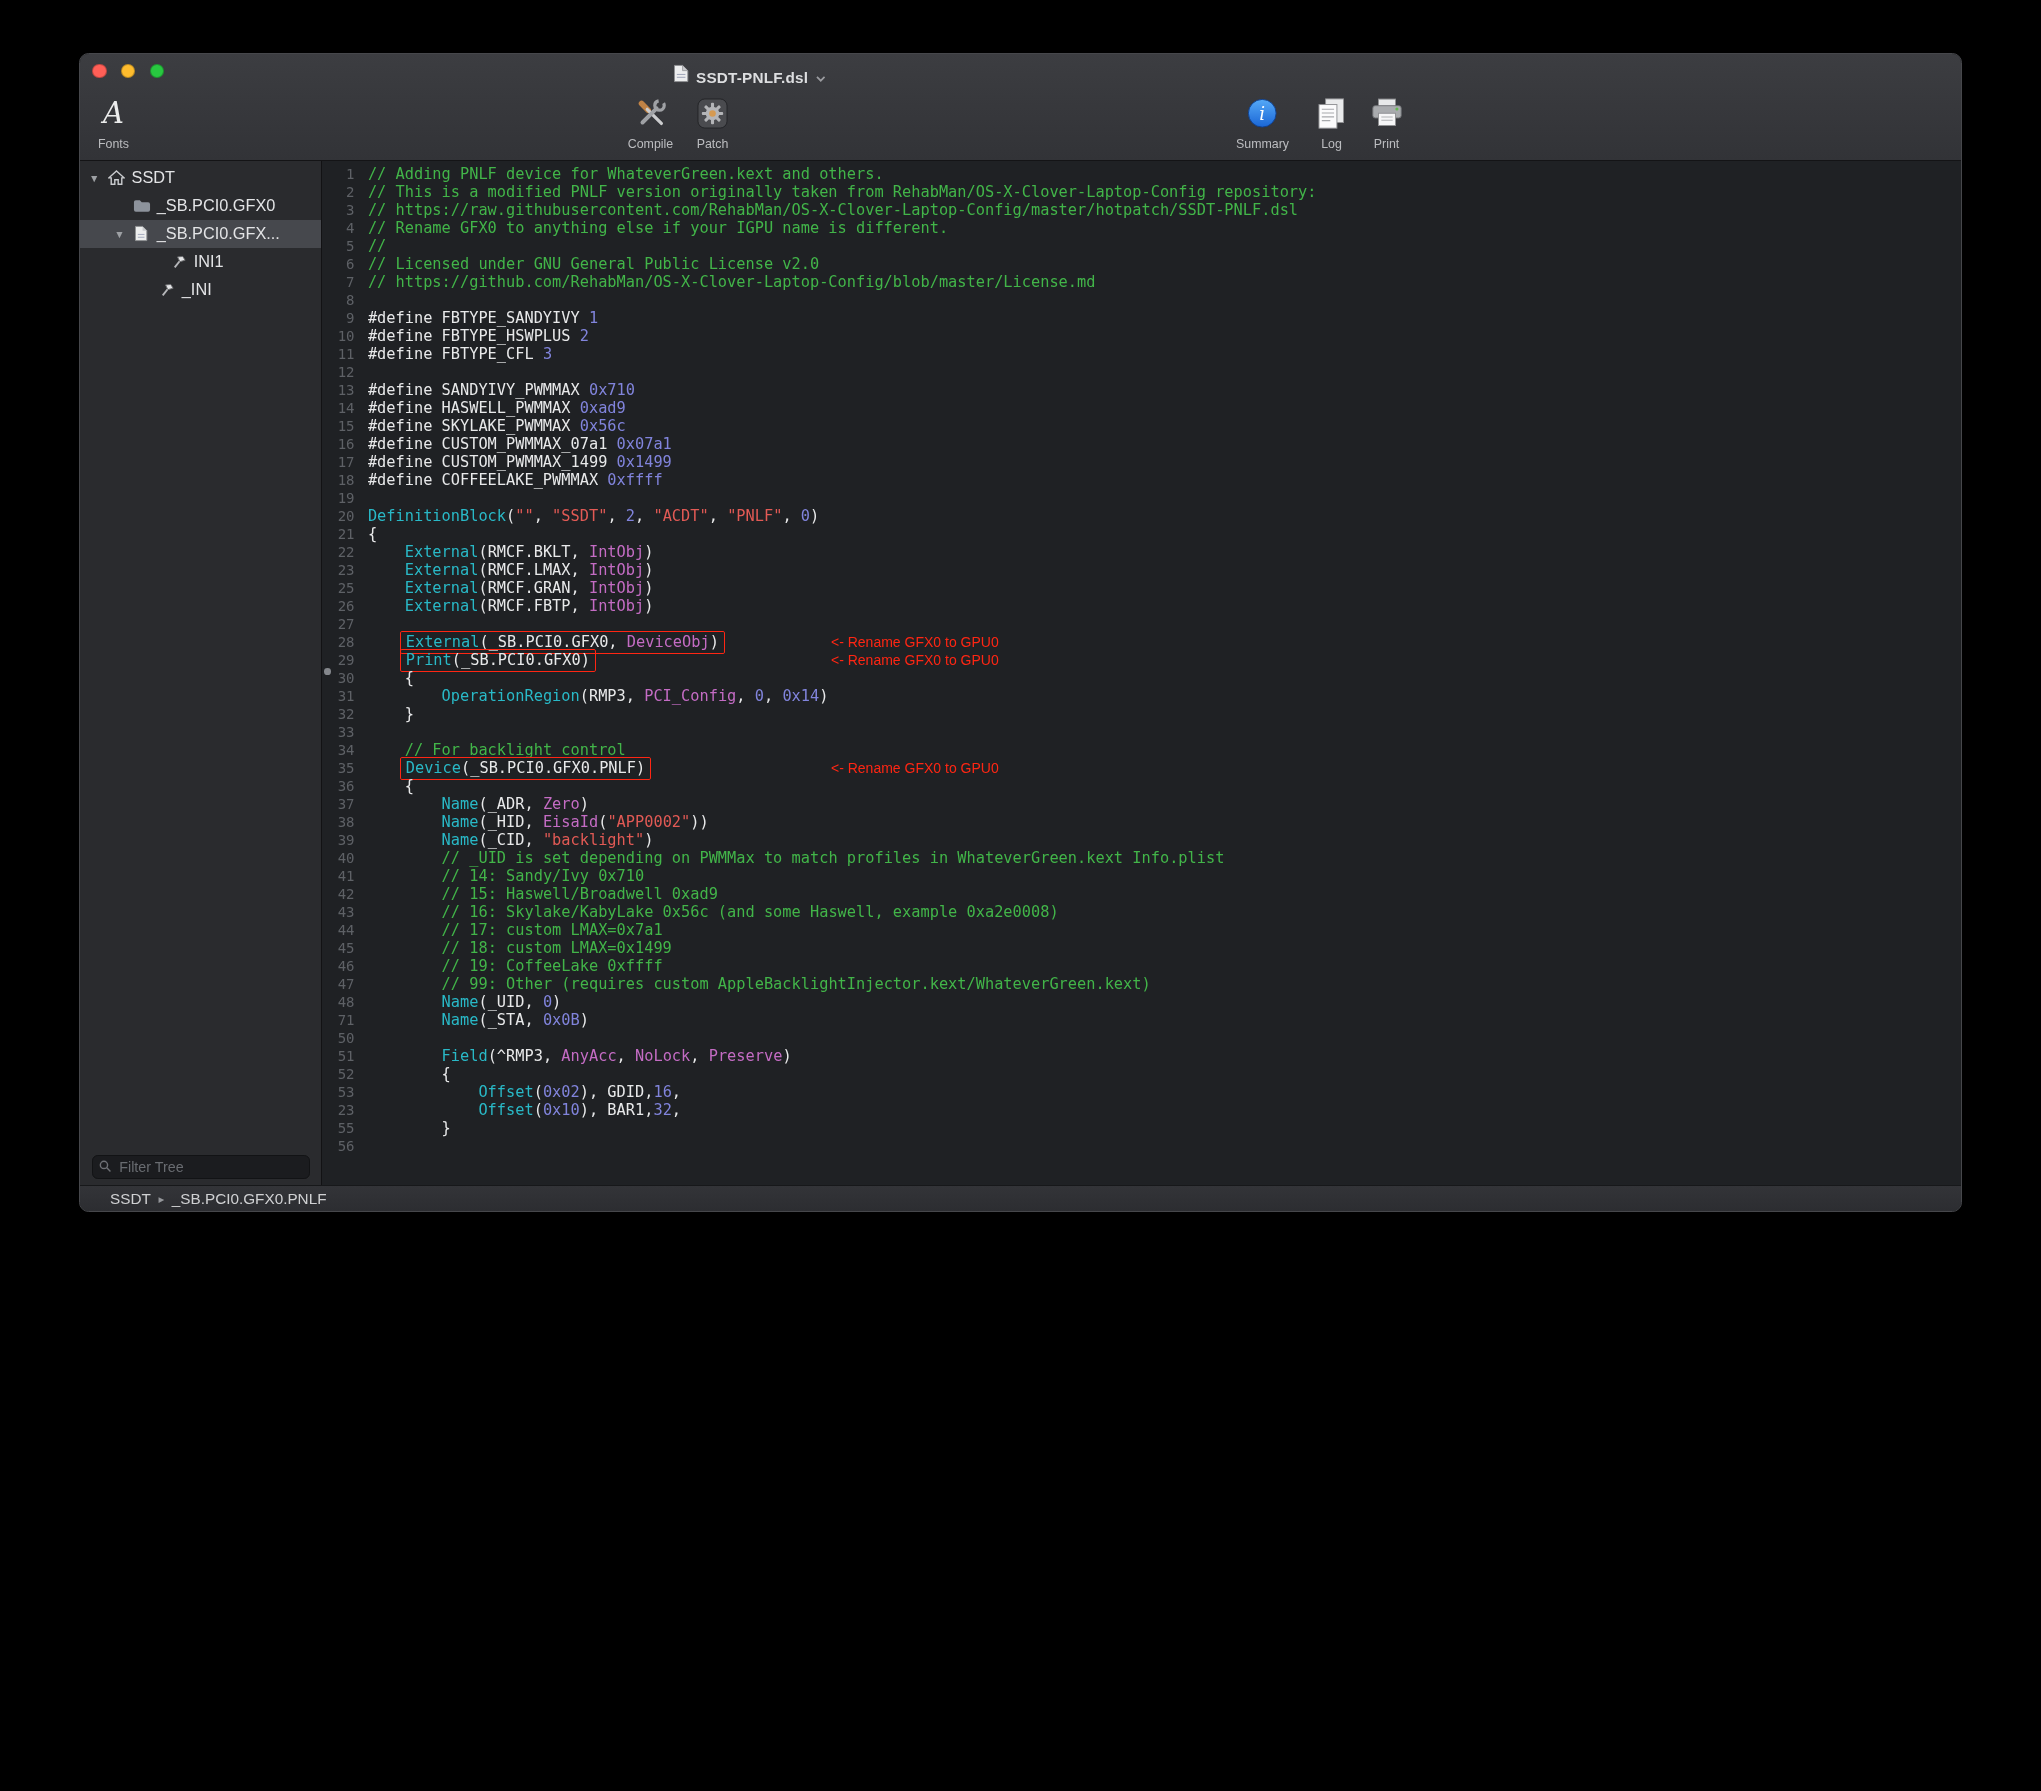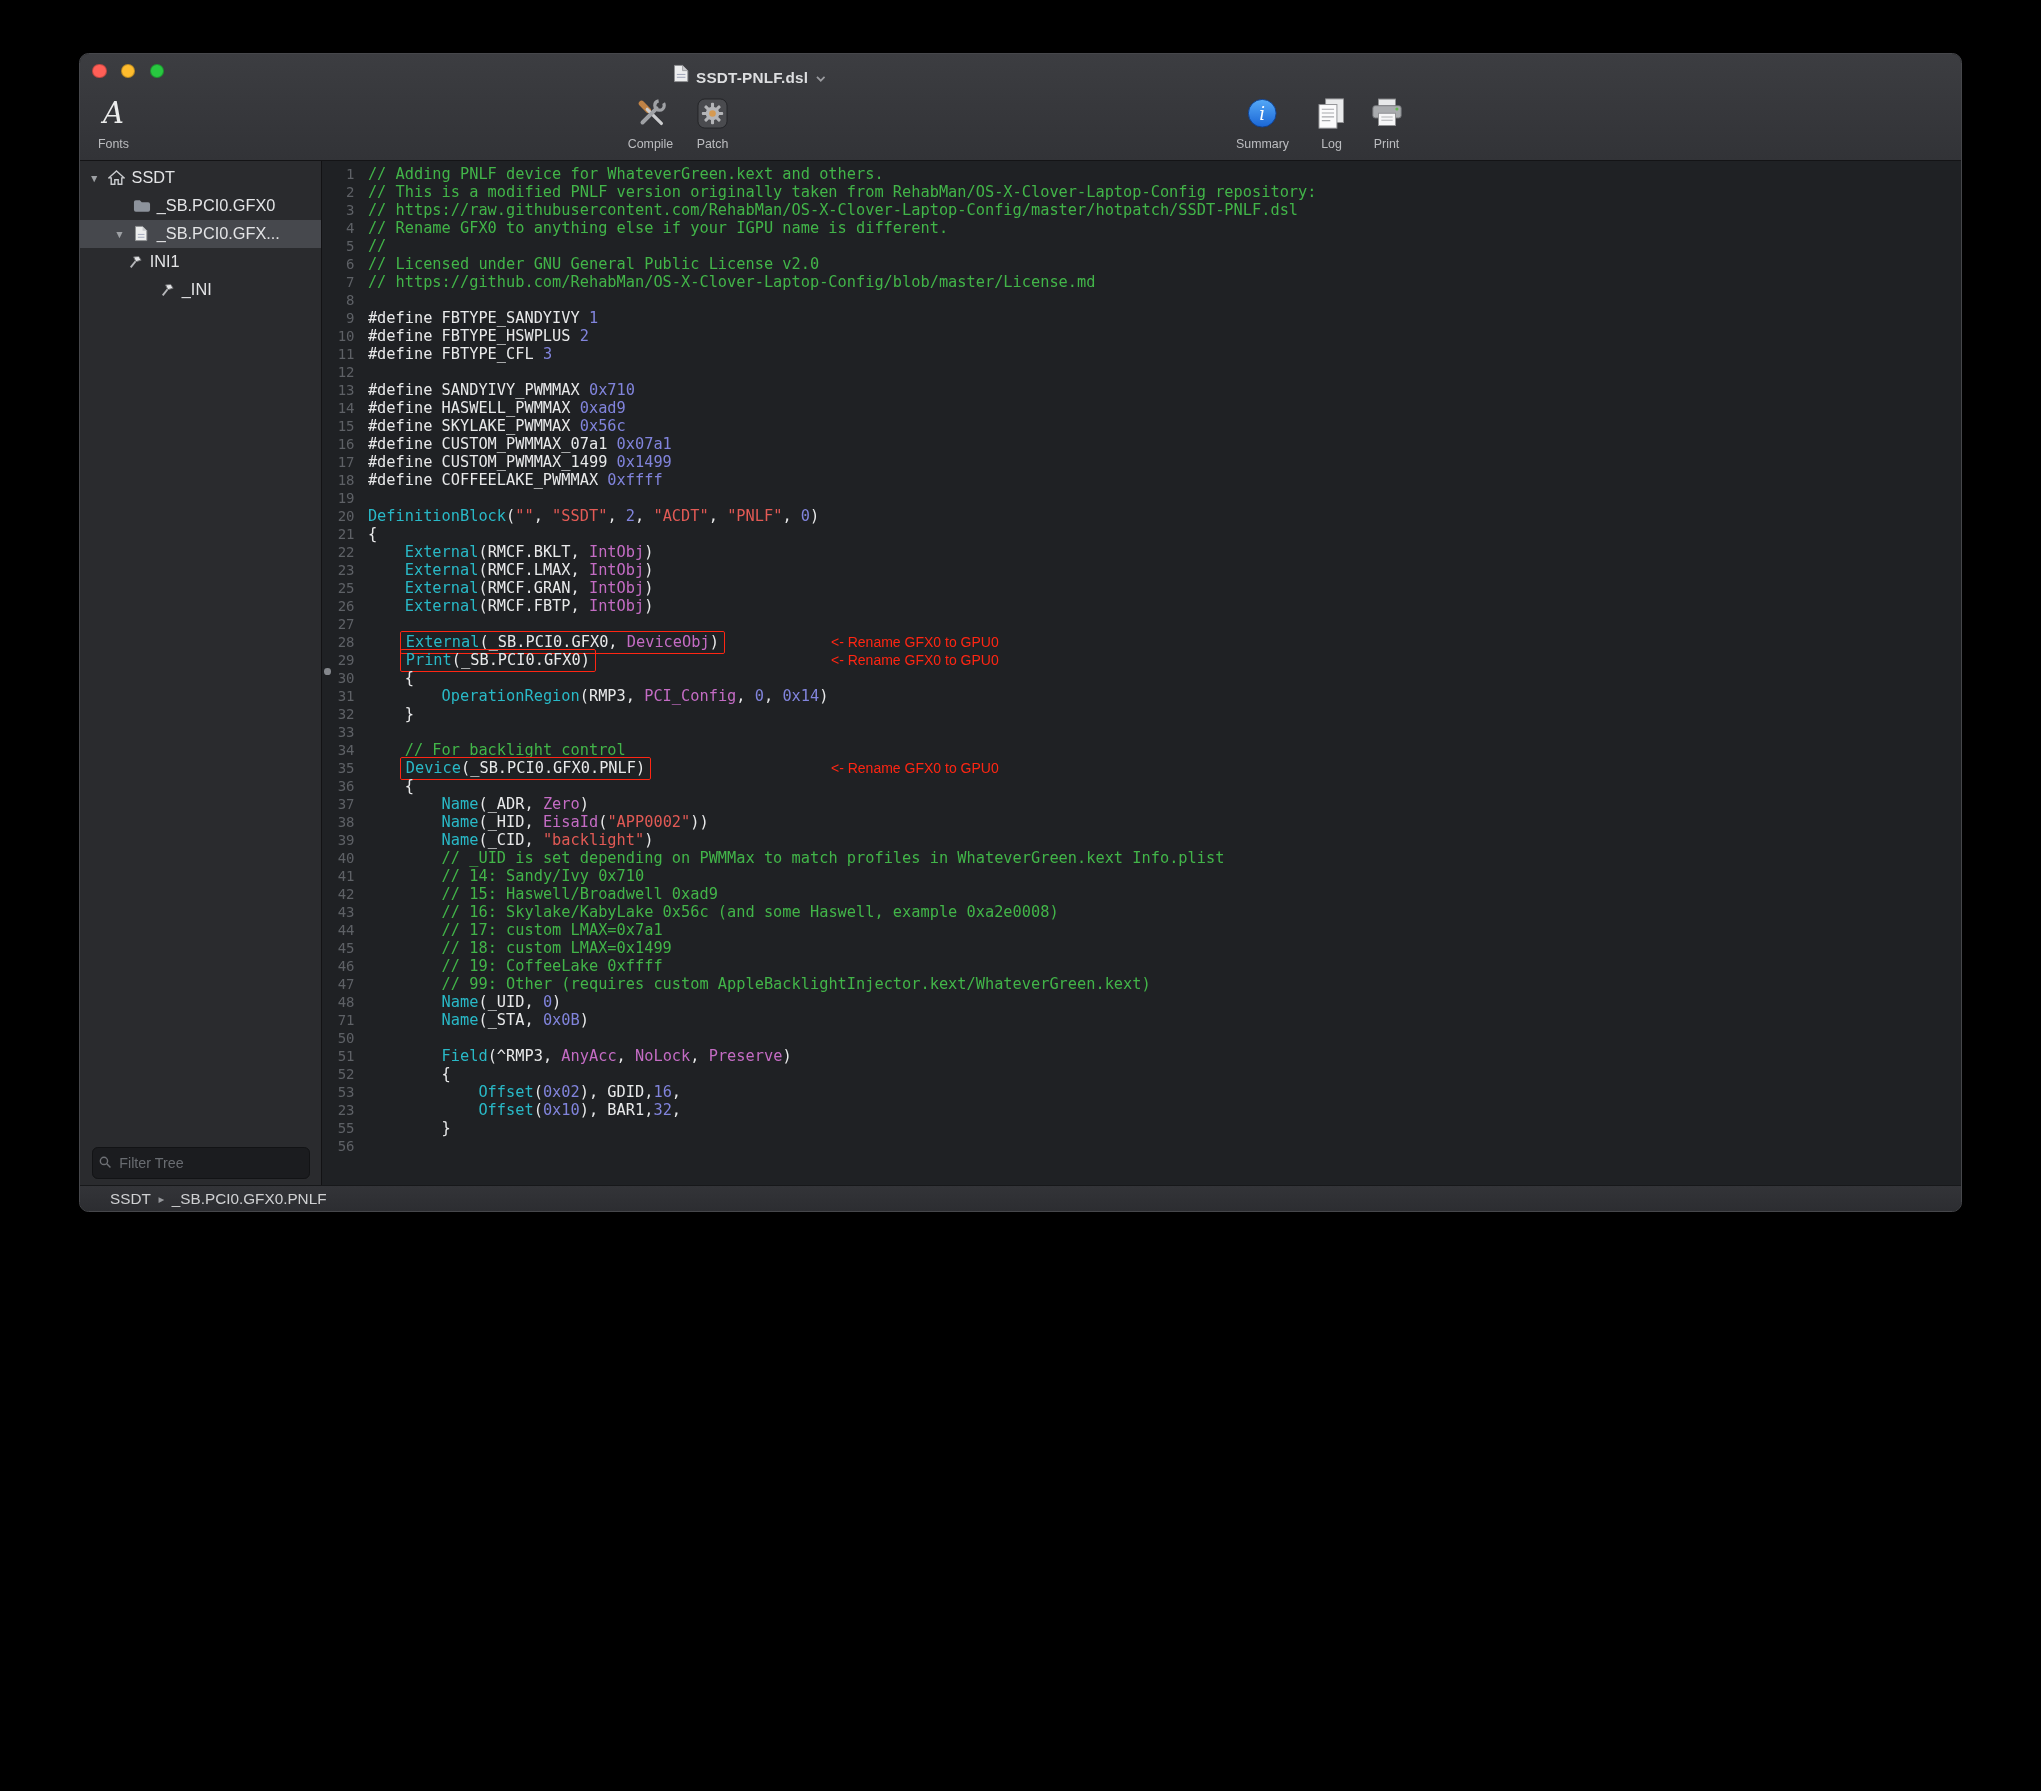--- a/index.html
+++ b/index.html
@@ -30,21 +30,21 @@
   .fonts-glyph{font-family:"DejaVu Serif",serif;font-style:italic;font-size:29px;color:#eceded;line-height:1;}
   
   .content{position:absolute;top:107px;left:0;right:0;bottom:26px;display:flex;}
   .sidebar{width:242px;flex:none;background:#2a2b2e;border-right:1px solid #121214;position:relative;box-sizing:border-box;}
   .tree{padding-top:2.9px;}
   .tree-row{display:flex;align-items:center;height:28px;font-size:16.3px;color:#e3e4e6;white-space:nowrap;}
   .tree-row.selected{background:#46484d;}
   .disclosure{width:21px;flex:none;text-align:center;color:#9da0a4;font-size:10.5px;}
   .tree-icon{width:23px;flex:none;display:flex;justify-content:center;align-items:center;}
   .tree-label{margin-left:3.8px;}
-  .filter-box{position:absolute;left:11.5px;right:11.5px;bottom:5.7px;height:32px;background:#1b1c1f;
+  .filter-box{position:absolute;left:11.5px;right:11.5px;bottom:5.7px;height:24px;background:#1b1c1f;
     border:1px solid #121315;border-radius:5.7px;display:flex;align-items:center;padding:0 6.7px;gap:5.7px;box-sizing:border-box;}
   .filter-box input{flex:1;background:transparent;border:none;outline:none;color:#d6d7d9;font-size:14.3px;font-family:"Liberation Sans",sans-serif;}
   .filter-box input::placeholder{color:#696c71;}
   
   .editor{flex:1;position:relative;background:#1f2124;overflow:hidden;}
   .code-lines{padding-top:3.8px;font-family:"DejaVu Sans Mono",monospace;font-size:15.3px;line-height:18px;}
   .code-line{display:flex;position:relative;white-space:pre;}
   .gutter-num{width:32.5px;flex:none;text-align:right;color:#5e6166;font-size:14px;}
   .code-text{margin-left:13.4px;position:relative;}
   .pl{color:#e8e9ea}.cm{color:#42b549}.kw{color:#29b9c7}.ty{color:#c46cc4}.nu{color:#8184dc}.st{color:#e25a55}
@@ -198,21 +198,21 @@
             <span class="tree-icon">
               <svg width="14.3" height="17" viewBox="0 0 15 18">
                 <path d="M1.5 1.5 h7.5 l4.5 4.5 v10.5 h-12 z" fill="#eceded" stroke="#8f9093"></path>
                 <path d="M9 1.5 v4.5 h4.5" fill="#c9cacd"></path>
                 <line x1="4" y1="10" x2="11" y2="10" stroke="#a2a8bc"></line>
                 <line x1="4" y1="13" x2="11" y2="13" stroke="#a2a8bc"></line>
               </svg>
             </span>
             <span class="tree-label">_SB.PCI0.GFX...</span>
           </div>
-          <div class="tree-row" style="padding-left: 22px;">
+          <div class="tree-row" style="padding-left: 66px;">
             <span class="disclosure"></span>
             <span class="tree-icon">
               <svg width="17" height="15.3" viewBox="0 0 18 16">
                 <line x1="5" y1="14" x2="11" y2="6.5" stroke="#b6b7ba" stroke-width="2"></line>
                 <path d="M8 3 l5.5 -0.5 l2.5 4 l-5.5 1.5 z" fill="#e4e5e7" stroke="#6b6c6f"></path>
               </svg>
             </span>
             <span class="tree-label">INI1</span>
           </div>
           <div class="tree-row" style="padding-left: 54px;">

